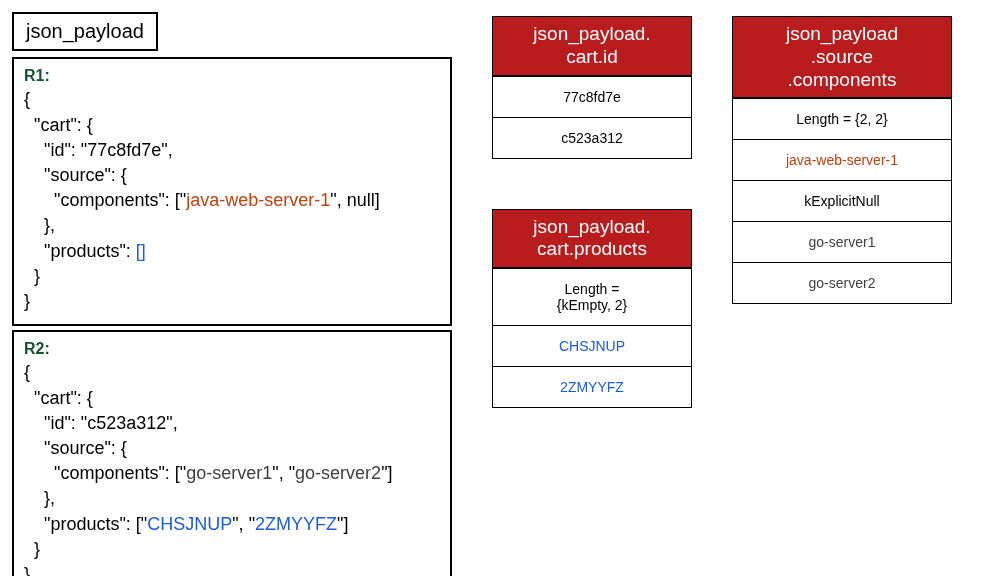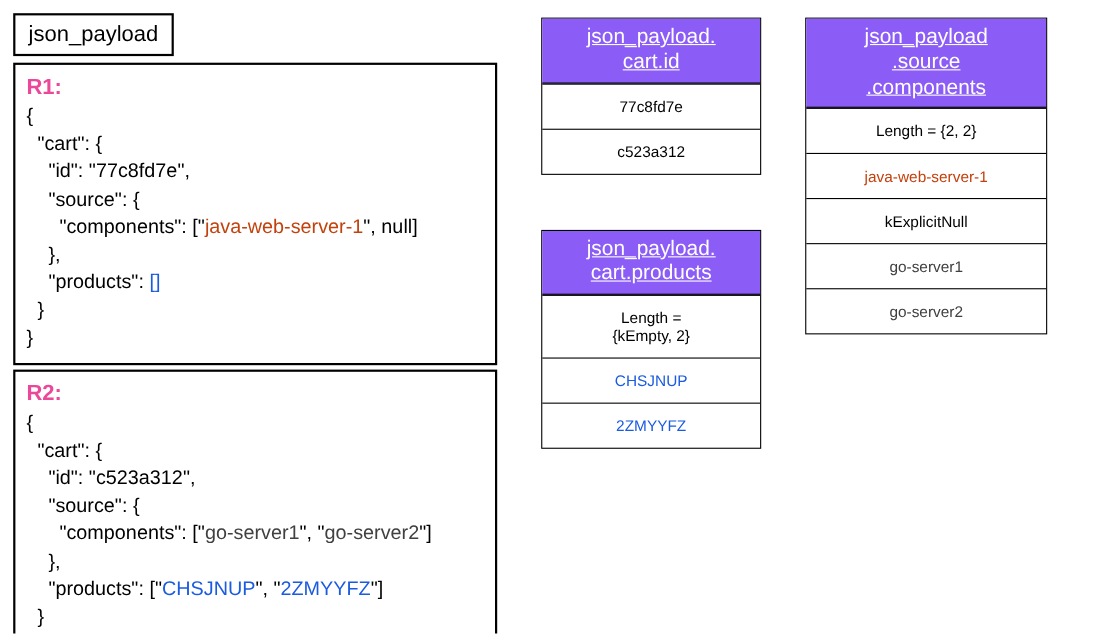--- a/index.html
+++ b/index.html
@@ -32,43 +32,42 @@
     padding: 6px 10px 10px 10px;
     margin-bottom: 4px;
     font-size: 18px;
     line-height: 1.4;
   }
   .json-block pre {
     margin: 0;
     font-family: Helvetica, Arial, sans-serif;
     white-space: pre;
   }
-  .rec-label { color: #ec4899; font-weight: bold; font-size: 20px; }
+  .rec-label { color: #14532d; font-weight: bold; font-size: 16px; }
 
   .right-grid {
     display: grid;
     grid-template-columns: 200px 220px;
     column-gap: 40px;
     align-items: start;
     margin-top: 4px;
   }
   .right-left-stack { display: flex; flex-direction: column; }
 
   .vcol-table {
     border: 1.5px solid #000;
   }
   .vcol-header {
-    background: #8b5cf6;
+    background: #b91c1c;
     color: #fff;
     text-align: center;
     padding: 6px 8px;
     font-size: 19px;
     line-height: 1.2;
     border-bottom: 1.5px solid #000;
-    text-decoration: underline;
   }
   .vcol-cell {
     border-top: 1.5px solid #000;
     text-align: center;
     padding: 12px 6px;
     font-size: 14px;
   }
   .vcol-cell:first-of-type { border-top: none; }
 
   .c-orange { color: #c2410c; }

